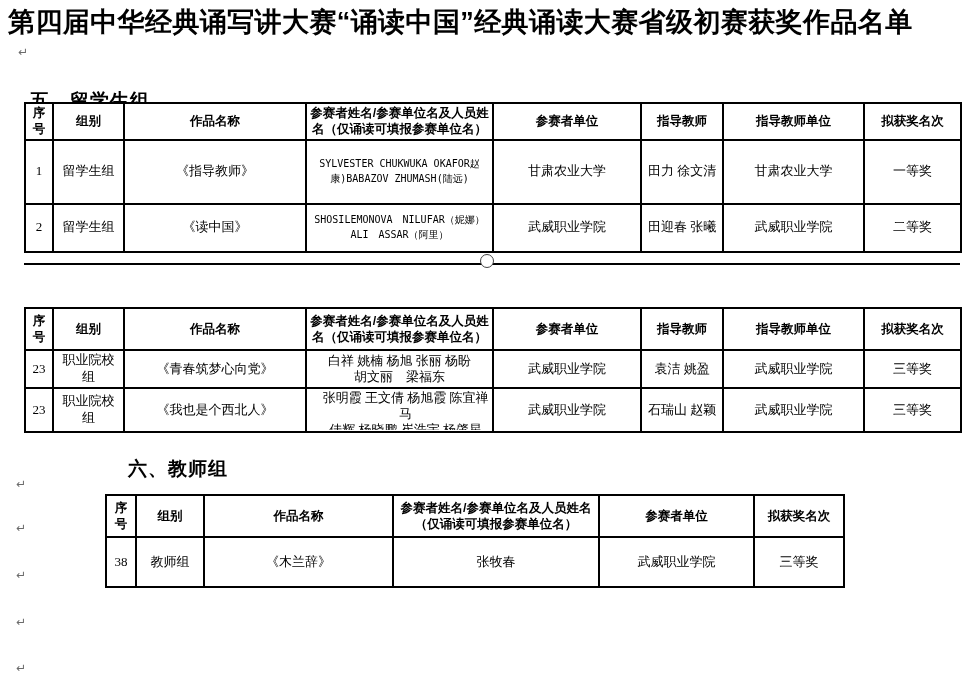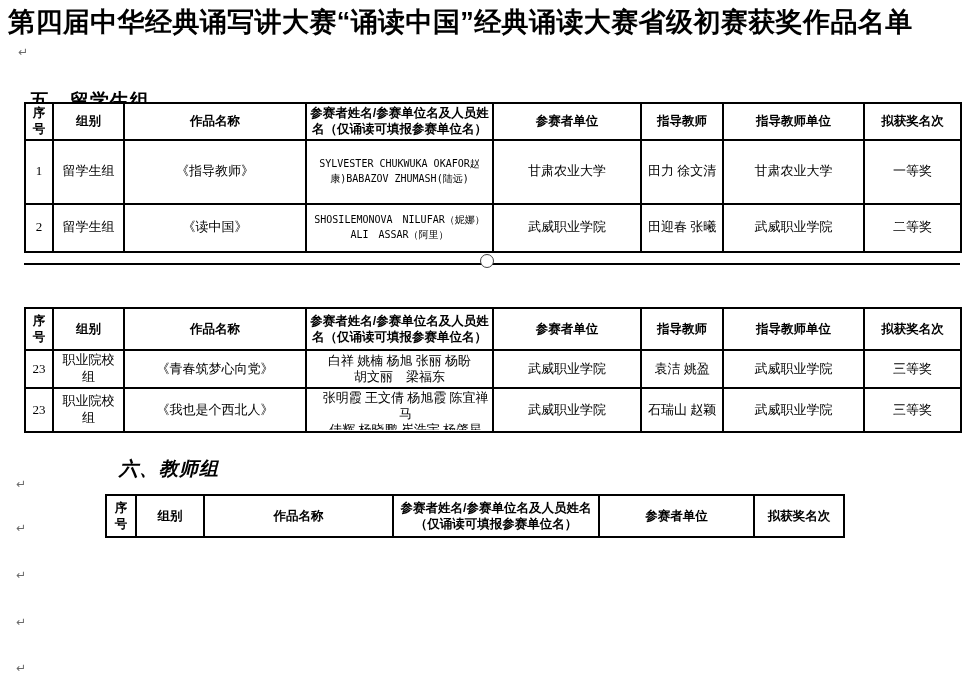--- a/index.html
+++ b/index.html
@@ -137,40 +137,48 @@
 邦</div>
           </td>
       <td>武威职业学院</td>
       <td>石瑞山 赵颖</td>
       <td>武威职业学院</td>
       <td>三等奖</td>
     </tr>
   </tbody>
     </table>
 
-  <div class="sec-heading" style="left:119px;top:456px;font-style:italic;">六、教师组</div>
+  <div class="sec-heading" style="left:128px;top:456px;">六、教师组</div>
 
   <table class="doc" style="left:105px;top:494px;width:738px;">
     <colgroup>
       <col style="width:30px">
         <col style="width:68px">
         <col style="width:189px">
       <col style="width:206px">
         <col style="width:155px">
         <col style="width:90px">
     </colgroup>
     <tbody>
         <tr style="height:42px">
       <th>序号</th>
       <th>组别</th>
       <th>作品名称</th>
       <th>参赛者姓名/参赛单位名及人员姓名（仅诵读可填报参赛单位名）</th>
       <th>参赛者单位</th>
       <th>拟获奖名次</th>
     </tr>
+    <tr style="height:50px">
+      <td>38</td>
+      <td>教师组</td>
+      <td>《木兰辞》</td>
+      <td>张牧春</td>
+      <td>武威职业学院</td>
+      <td>三等奖</td>
+    </tr>
   </tbody>
     </table>
 
   <span class="pilcrow" style="left:16px;top:477px;">↵</span>
   <span class="pilcrow" style="left:16px;top:521px;">↵</span>
   <span class="pilcrow" style="left:16px;top:568px;">↵</span>
   <span class="pilcrow" style="left:16px;top:615px;">↵</span>
   <span class="pilcrow" style="left:16px;top:661px;">↵</span>
 
 </div>

